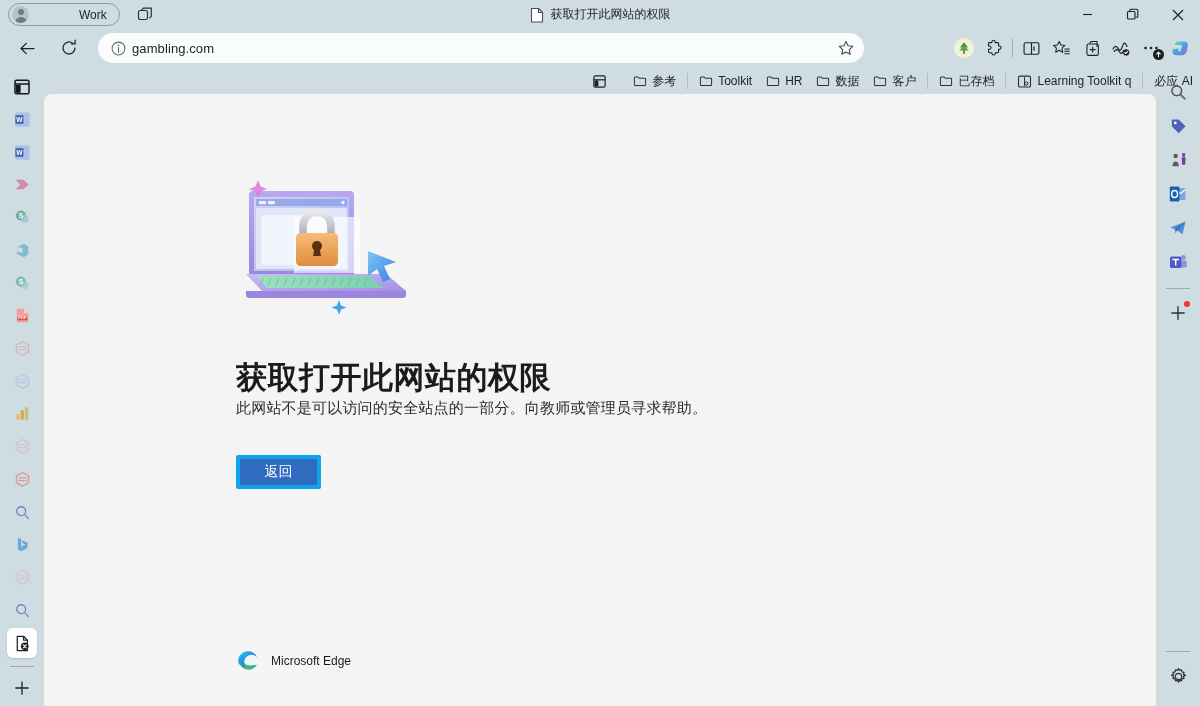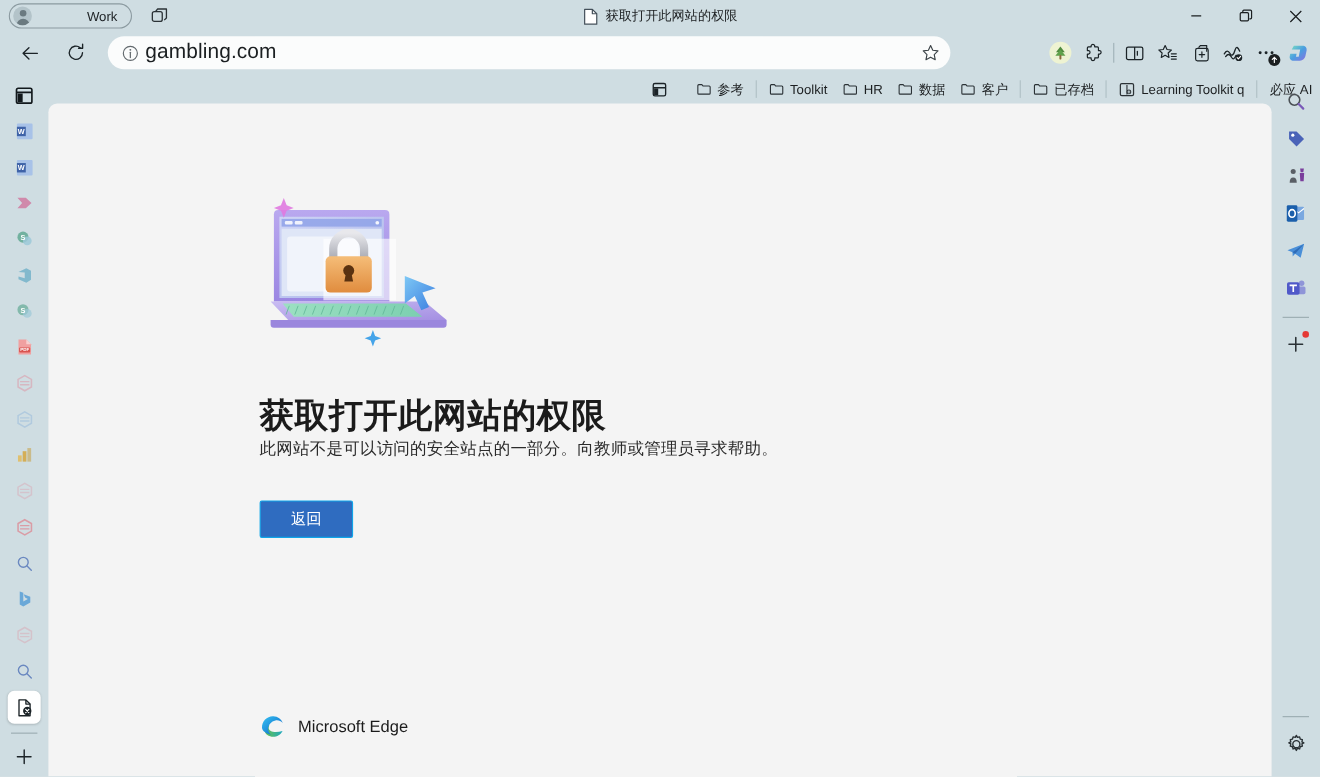--- a/index.html
+++ b/index.html
@@ -33,21 +33,21 @@
   .wc { width: 45px; height: 29px; display: flex; align-items: center; justify-content: center; }
 
   
   .toolbar { position: absolute; left: 0; top: 29px; width: 1200px; height: 38px; display: flex; align-items: center; }
   .tbtn { width: 30px; height: 30px; display:flex; align-items:center; justify-content:center; border-radius:5px; flex:0 0 auto; }
   .omnibox {
     position: absolute; left: 98px; top: 33px; width: 766px; height: 30px;
     background: #fbfcfc; border-radius: 15px; display: flex; align-items: center;
   }
   .omni-info { width: 28px; margin-left: 6px; display:flex; align-items:center; justify-content:center; }
-  .omni-url { font-size: 19px; color: #1b1f21; letter-spacing: .1px; }
+  .omni-url { font-size: 13px; color: #1b1f21; letter-spacing: .1px; }
   .omni-star { position: absolute; right: 6px; top: 3px; width: 24px; height: 24px; display:flex; align-items:center; justify-content:center; border-radius: 4px; }
   .right-tools { position: absolute; right: 4px; top: 33px; display: flex; align-items: center; gap: 0px; }
   .sep { width: 1px; height: 18px; background: #9fb0b6; margin: 0 3px; }
   .badge-dot {
     position: absolute; right: 2px; bottom: 3px; width: 11px; height: 11px; border-radius: 50%;
     background: #1b1f21; display:flex; align-items:center; justify-content:center;
   }
 
   
   .bookmarks { position: absolute; left: 0; top: 68px; width: 1200px; height: 26px; display: flex; align-items: center; gap: 0; justify-content: flex-end; }
@@ -76,25 +76,25 @@
     background: #f4f4f4; border-radius: 8px 8px 0 0; overflow: hidden;
   }
   .content { position: absolute; left: 192px; top: 81px; width: 640px; }
   .illustration { width: 175px; height: 150px; position: relative; margin-left: 8px; }
   .err-title {
     margin-top: 32px; font-size: 31px; font-weight: 600; color: #1b1b1b; letter-spacing: .5px;
   }
   .err-sub { font-size: 15px; color: #2b2b2b; letter-spacing: .2px; }
   .err-btn {
     margin-top: 37px; width: 85px; height: 34px; background: #2f6cc0; color: #ffffff;
-    font-size: 14px; border: 1px solid #0ea5e9; border-radius: 2px; cursor: pointer;
+    font-size: 14px; border: 4px solid #0ea5e9; border-radius: 2px; cursor: pointer;
     font-family: "Liberation Sans", sans-serif;
   }
   .footer { position: absolute; left: 192px; bottom: 34px; display: flex; align-items: center; gap: 12px; }
-  .footer-text { font-size: 15px; color: #1b1b1b; }
+  .footer-text { font-size: 12px; color: #1b1b1b; }
 </style>
 </head>
 <body>
 
 <div class="window">
 
   <div class="titlebar">
     <div class="profile-pill">
       <div class="avatar"></div>
       <span class="profile-name">Work</span>

